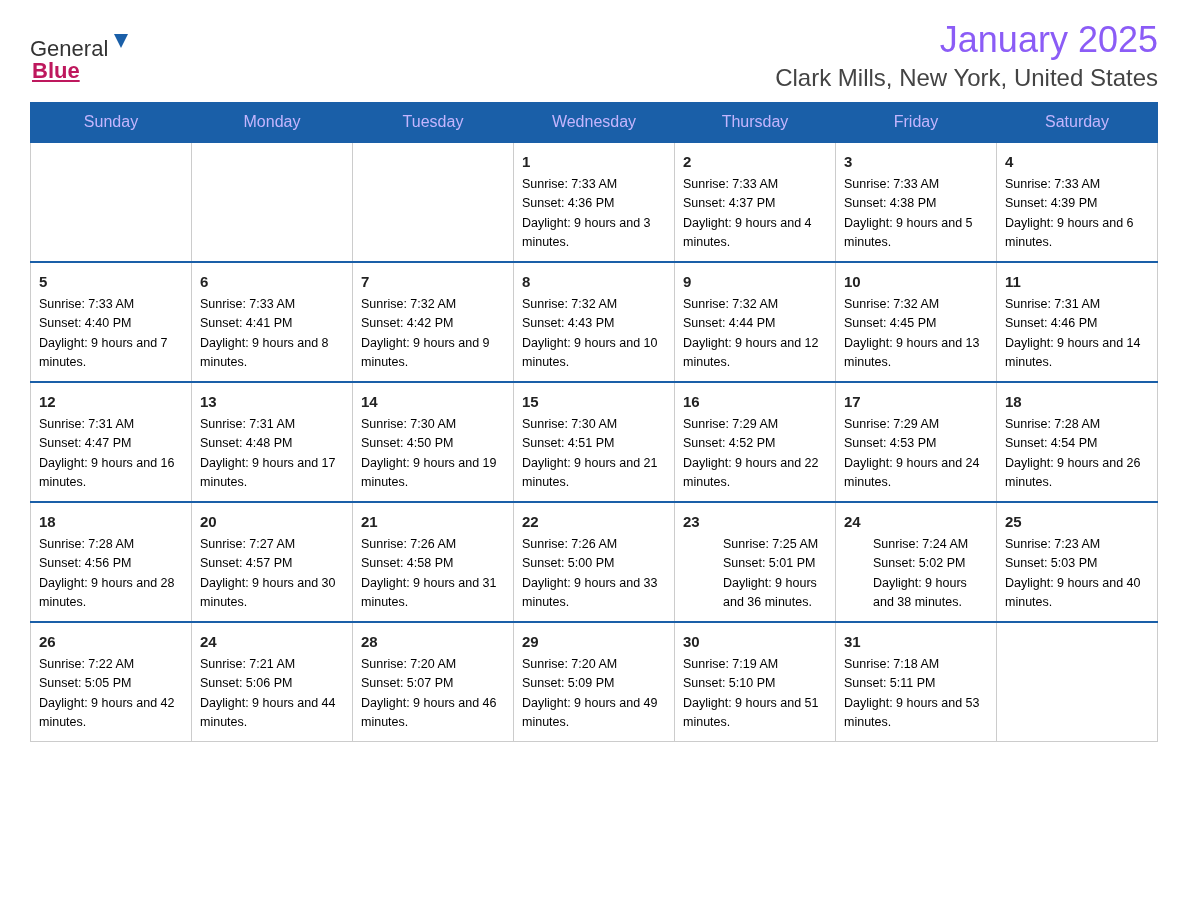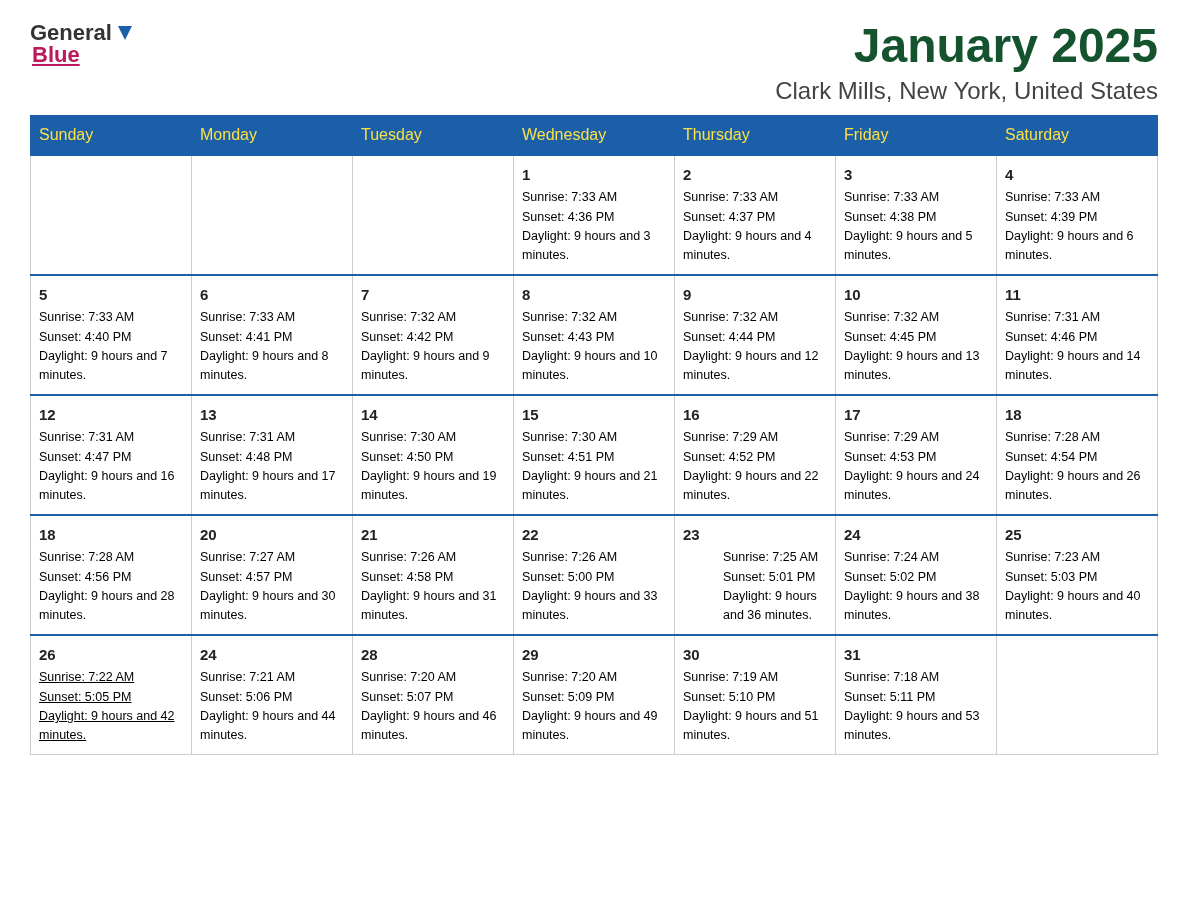--- a/index.html
+++ b/index.html
@@ -16,55 +16,56 @@
       justify-content: space-between;
       margin-bottom: 10px;
     }
     .logo {
       display: flex;
       align-items: center;
       gap: 0;
     }
     .logo-text-general {
       font-size: 22px;
-      font-weight: bold;
+      font-weight: normal;
       color: #333;
+      margin-top: 16px;
     }
     .logo-text-blue {
       font-size: 22px;
       font-weight: bold;
       color: #be185d;
       text-decoration: underline;
     }
     .title-section {
       text-align: right;
     }
     .page-title {
-      font-size: 48px;
-      font-weight: bold;
-      color: #14532d;
+      font-size: 36px;
+      font-weight: normal;
+      color: #8b5cf6;
       line-height: 1.1;
     }
     .subtitle {
       font-size: 24px;
       color: #444;
       margin-top: 4px;
     }
     .calendar {
       width: 100%;
       border-collapse: collapse;
       margin-top: 10px;
     }
     .calendar thead th {
       background-color: #1a5fa8;
-      color: #fde047;
+      color: #c4b5fd;
       padding: 10px 8px;
       font-size: 16px;
       font-weight: normal;
-      text-align: left;
+      text-align: center;
       border: 1px solid #1a5fa8;
     }
     .calendar tbody td {
       vertical-align: top;
       padding: 8px 8px;
       border: 1px solid #ccc;
       border-top: 2px solid #1a5fa8;
       width: 14.28%;
       min-height: 110px;
       font-size: 12.5px;
@@ -264,35 +265,35 @@
 Daylight: 9 hours and 33 minutes.</div>
         </td>
         <td>
           <span class="day-number">23</span>
           <div class="day-info" style="white-space: pre-line; margin-left: 40px;">Sunrise: 7:25 AM
 Sunset: 5:01 PM
 Daylight: 9 hours and 36 minutes.</div>
         </td>
         <td>
           <span class="day-number">24</span>
-          <div class="day-info" style="white-space: pre-line;">Sunrise: 7:24 AM
+          <div class="day-info" style="white-space: pre-line; margin-left: 29px;">Sunrise: 7:24 AM
 Sunset: 5:02 PM
 Daylight: 9 hours and 38 minutes.</div>
         </td>
         <td>
           <span class="day-number">25</span>
           <div class="day-info" style="white-space: pre-line;">Sunrise: 7:23 AM
 Sunset: 5:03 PM
 Daylight: 9 hours and 40 minutes.</div>
         </td>
       </tr>
       <tr>
         <td>
           <span class="day-number">26</span>
-          <div class="day-info" style="white-space: pre-line; text-decoration: underline;">Sunrise: 7:22 AM
+          <div class="day-info" style="white-space: pre-line;">Sunrise: 7:22 AM
 Sunset: 5:05 PM
 Daylight: 9 hours and 42 minutes.</div>
         </td>
         <td>
           <span class="day-number">24</span>
           <div class="day-info" style="white-space: pre-line;">Sunrise: 7:21 AM
 Sunset: 5:06 PM
 Daylight: 9 hours and 44 minutes.</div>
         </td>
         <td>

